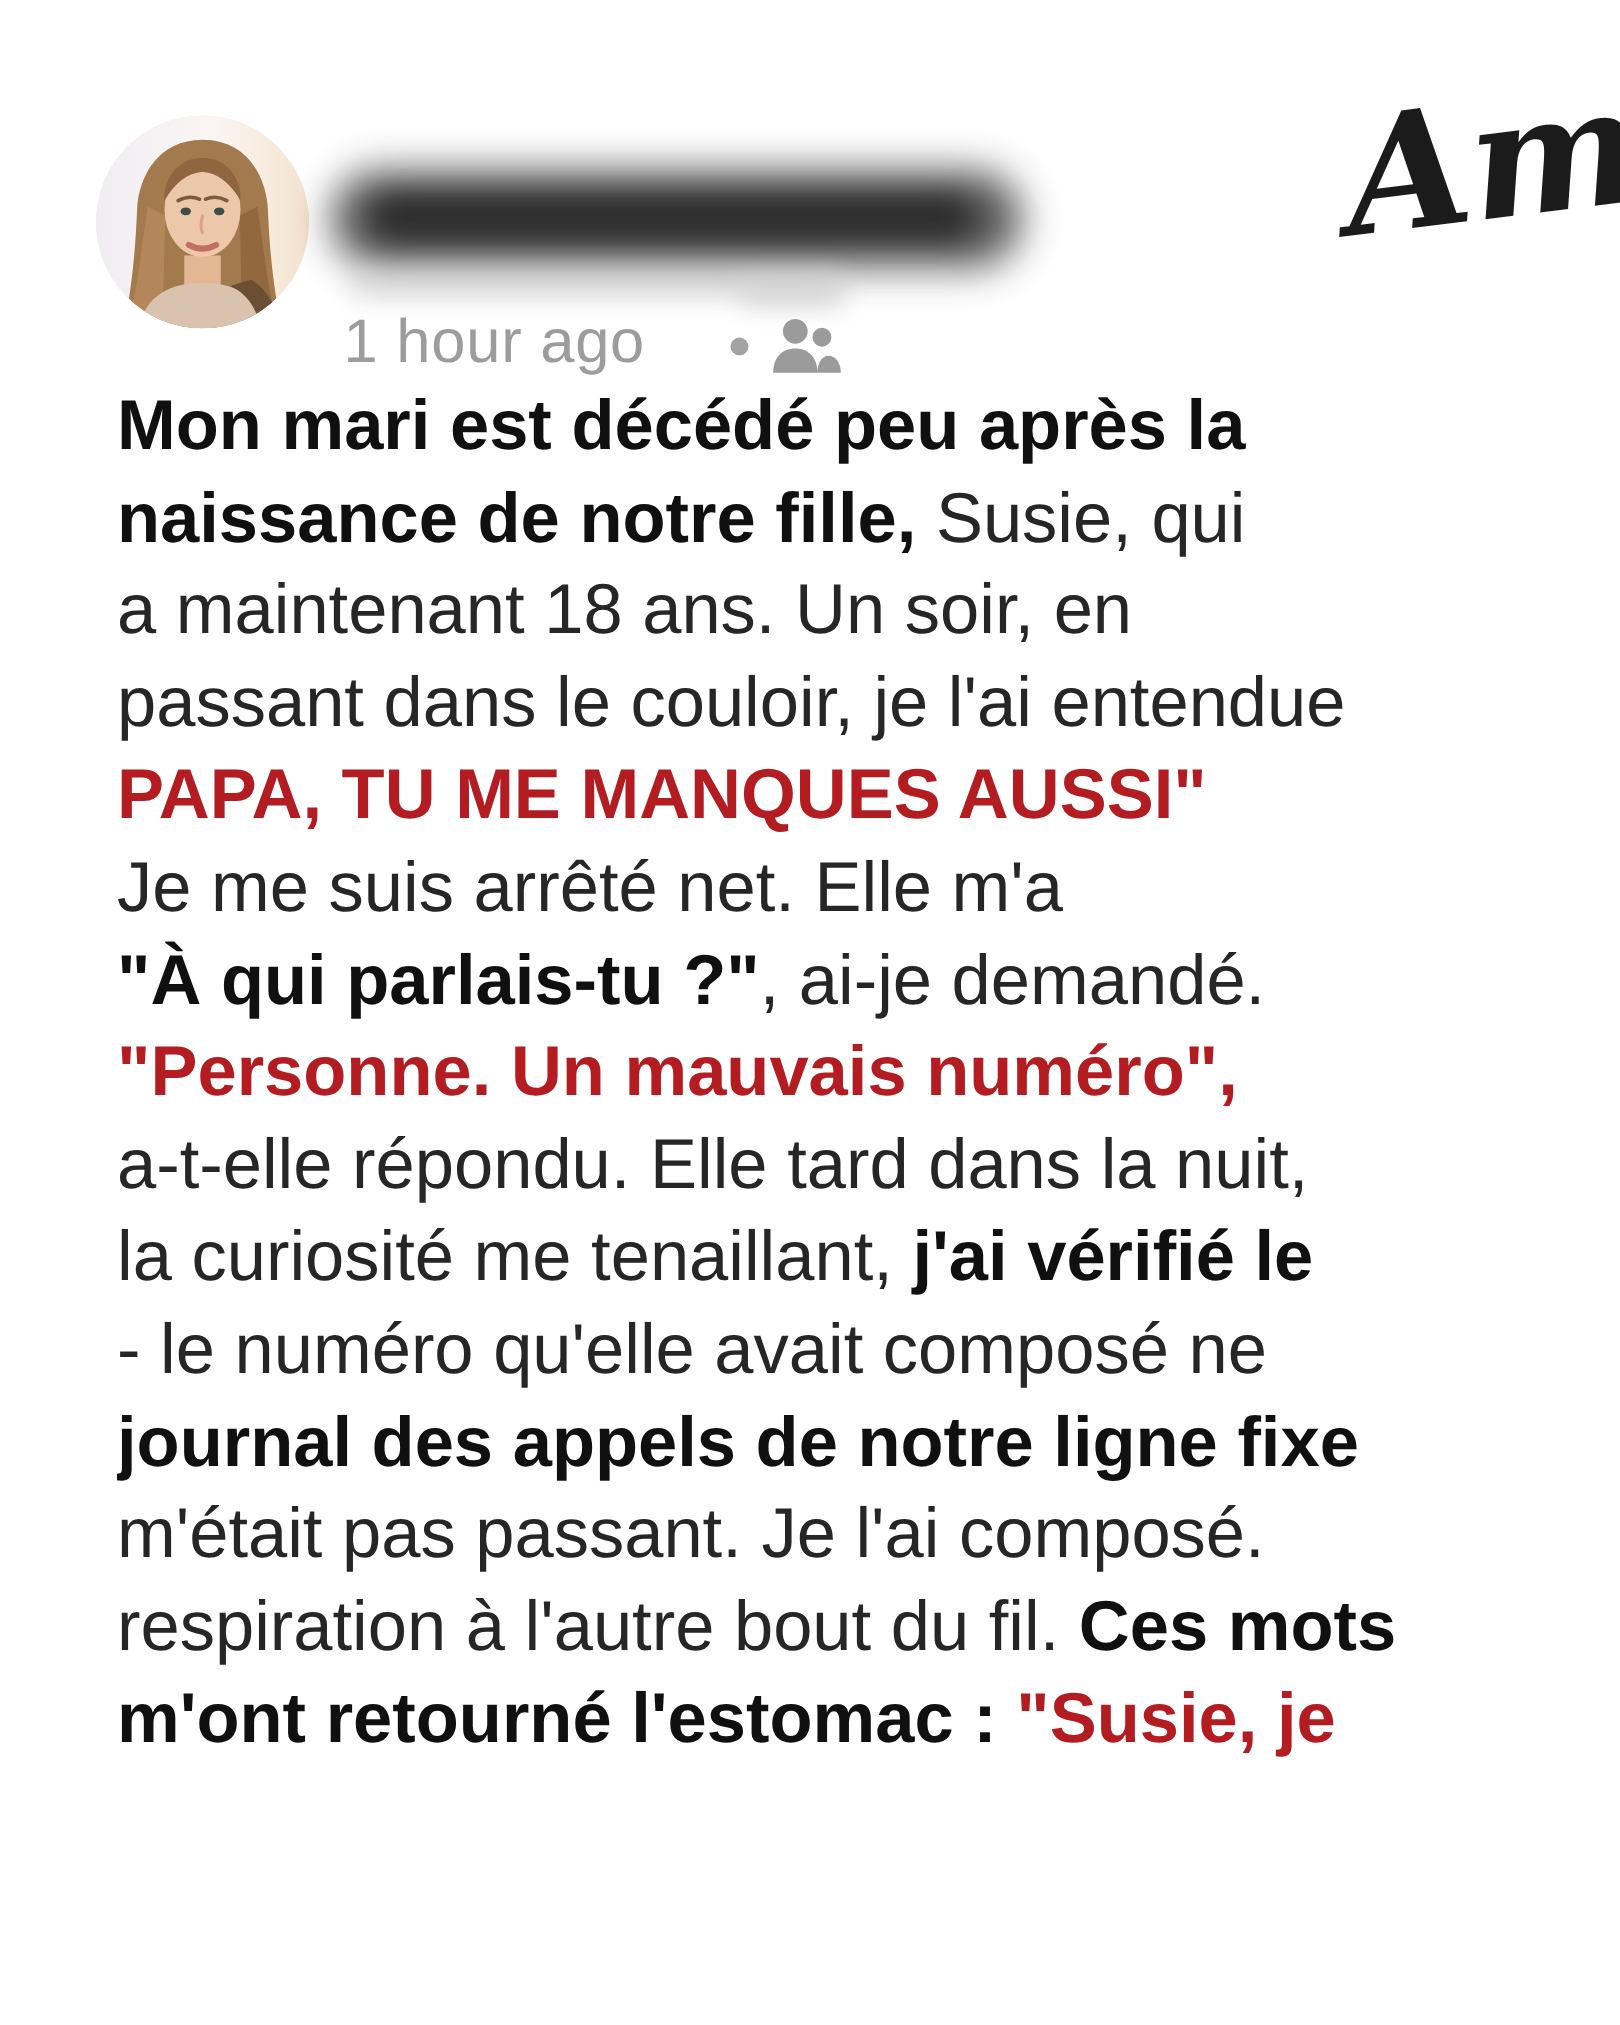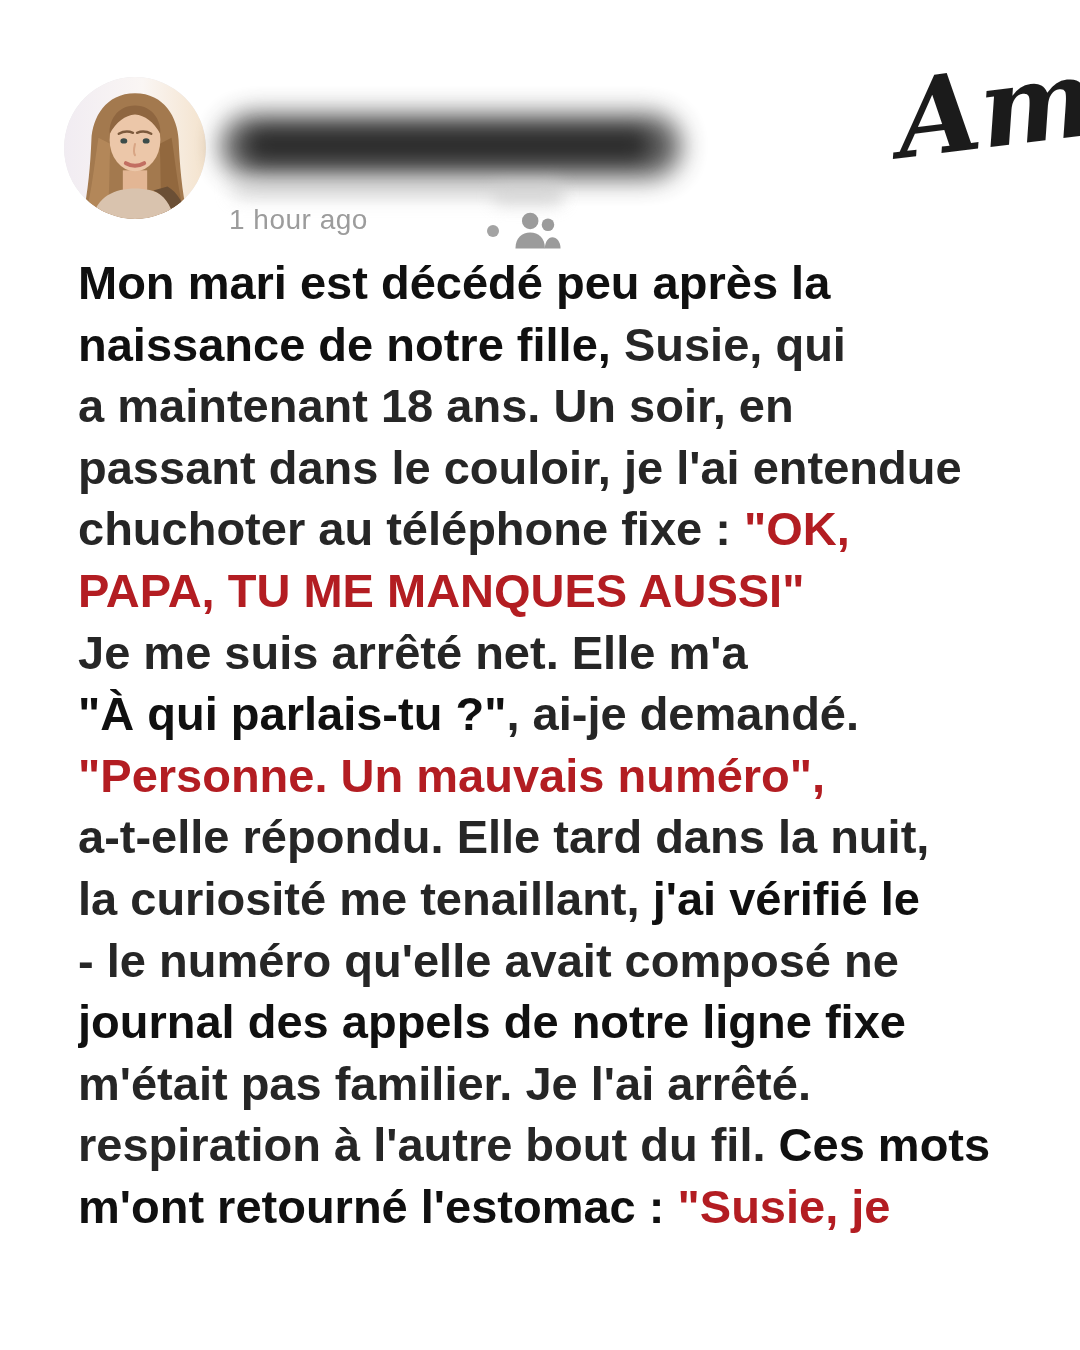--- a/index.html
+++ b/index.html
@@ -29,21 +29,21 @@
     position:absolute;left:232px;top:182px;width:330px;height:16px;
     background:#c9c9c9;border-radius:8px;filter:blur(9px);opacity:.55;
   }
   .username-smudge2{
     position:absolute;left:492px;top:186px;width:72px;height:20px;
     background:#cfcfcf;border-radius:10px;filter:blur(8px);opacity:.6;
   }
 
   .timestamp{
     position:absolute;left:229px;top:204px;
-    font-size:28px;color:#9c9c9c;letter-spacing:.5px;
+    font-size:41px;color:#9c9c9c;letter-spacing:.5px;
   }
   .meta-dot{
     position:absolute;left:487px;top:225px;width:12px;height:12px;
     border-radius:50%;background:#a3a3a3;
   }
   .friends-icon{position:absolute;left:512px;top:210px;width:52px;height:40px;}
   .friends-icon svg{display:block;width:100%;height:100%;fill:#9b9b9b;}
 
   .logo{
     position:absolute;left:896px;top:40px;width:170px;height:140px;
@@ -51,21 +51,21 @@
     font-family:"DejaVu Serif", serif;font-style:italic;font-weight:bold;
     font-size:108px;line-height:140px;text-align:center;
   }
 
   
   .post-text{
     position:absolute;left:78px;top:252px;width:944px;height:1098px;
     overflow:hidden;font-size:47px;
   }
   .line{white-space:nowrap;height:61.6px;line-height:61.6px;}
-  .seg-r{color:#262626;font-weight:700;text-align:right;}
+  .seg-r{color:#262626;font-weight:400;text-align:right;}
   .seg-b{color:#101010;font-weight:700;text-align:right;}
   .seg-rb{color:var(--accent-red,#b31d22);font-weight:700;}
 </style>
 </head>
 <body>
 
 <div class="card">
 
   <div class="avatar">
     <svg viewBox="0 0 140 140">
@@ -121,27 +121,26 @@
     </svg>
   </div>
 
   <div class="logo">Am</div>
 
   <div class="post-text">
       <div class="line"><span class="seg-b">Mon mari est décédé peu après la</span></div>
       <div class="line"><span class="seg-b">naissance de notre fille,</span><span class="seg-r"> Susie, qui</span></div>
       <div class="line"><span class="seg-r">a maintenant 18 ans. Un soir, en</span></div>
       <div class="line"><span class="seg-r">passant dans le couloir, je l'ai entendue</span></div>
-      <div class="line"><span class="seg-r">chuchoter au téléphone fixe : </span><span class="seg-rb">"OK,</span></div>
       <div class="line"><span class="seg-rb">PAPA, TU ME MANQUES AUSSI"</span></div>
       <div class="line"><span class="seg-r">Je me suis arrêté net. Elle m'a</span></div>
       <div class="line"><span class="seg-b">"À qui parlais-tu ?"</span><span class="seg-r">, ai-je demandé.</span></div>
       <div class="line"><span class="seg-rb">"Personne. Un mauvais numéro",</span></div>
       <div class="line"><span class="seg-r">a-t-elle répondu. Elle tard dans la nuit,</span></div>
       <div class="line"><span class="seg-r">la curiosité me tenaillant, </span><span class="seg-b">j'ai vérifié le</span></div>
       <div class="line"><span class="seg-r">- le numéro qu'elle avait composé ne</span></div>
       <div class="line"><span class="seg-b">journal des appels de notre ligne fixe</span></div>
-      <div class="line"><span class="seg-r">m'était pas familier. Je l'ai arrêté.</span></div>
+      <div class="line"><span class="seg-r">m'était pas passant. Je l'ai composé.</span></div>
       <div class="line"><span class="seg-r">respiration à l'autre bout du fil. </span><span class="seg-b">Ces mots</span></div>
       <div class="line"><span class="seg-b">m'ont retourné l'estomac : </span><span class="seg-rb">"Susie, je</span></div>
     </div>
 
 </div>
 
 </body></html>

